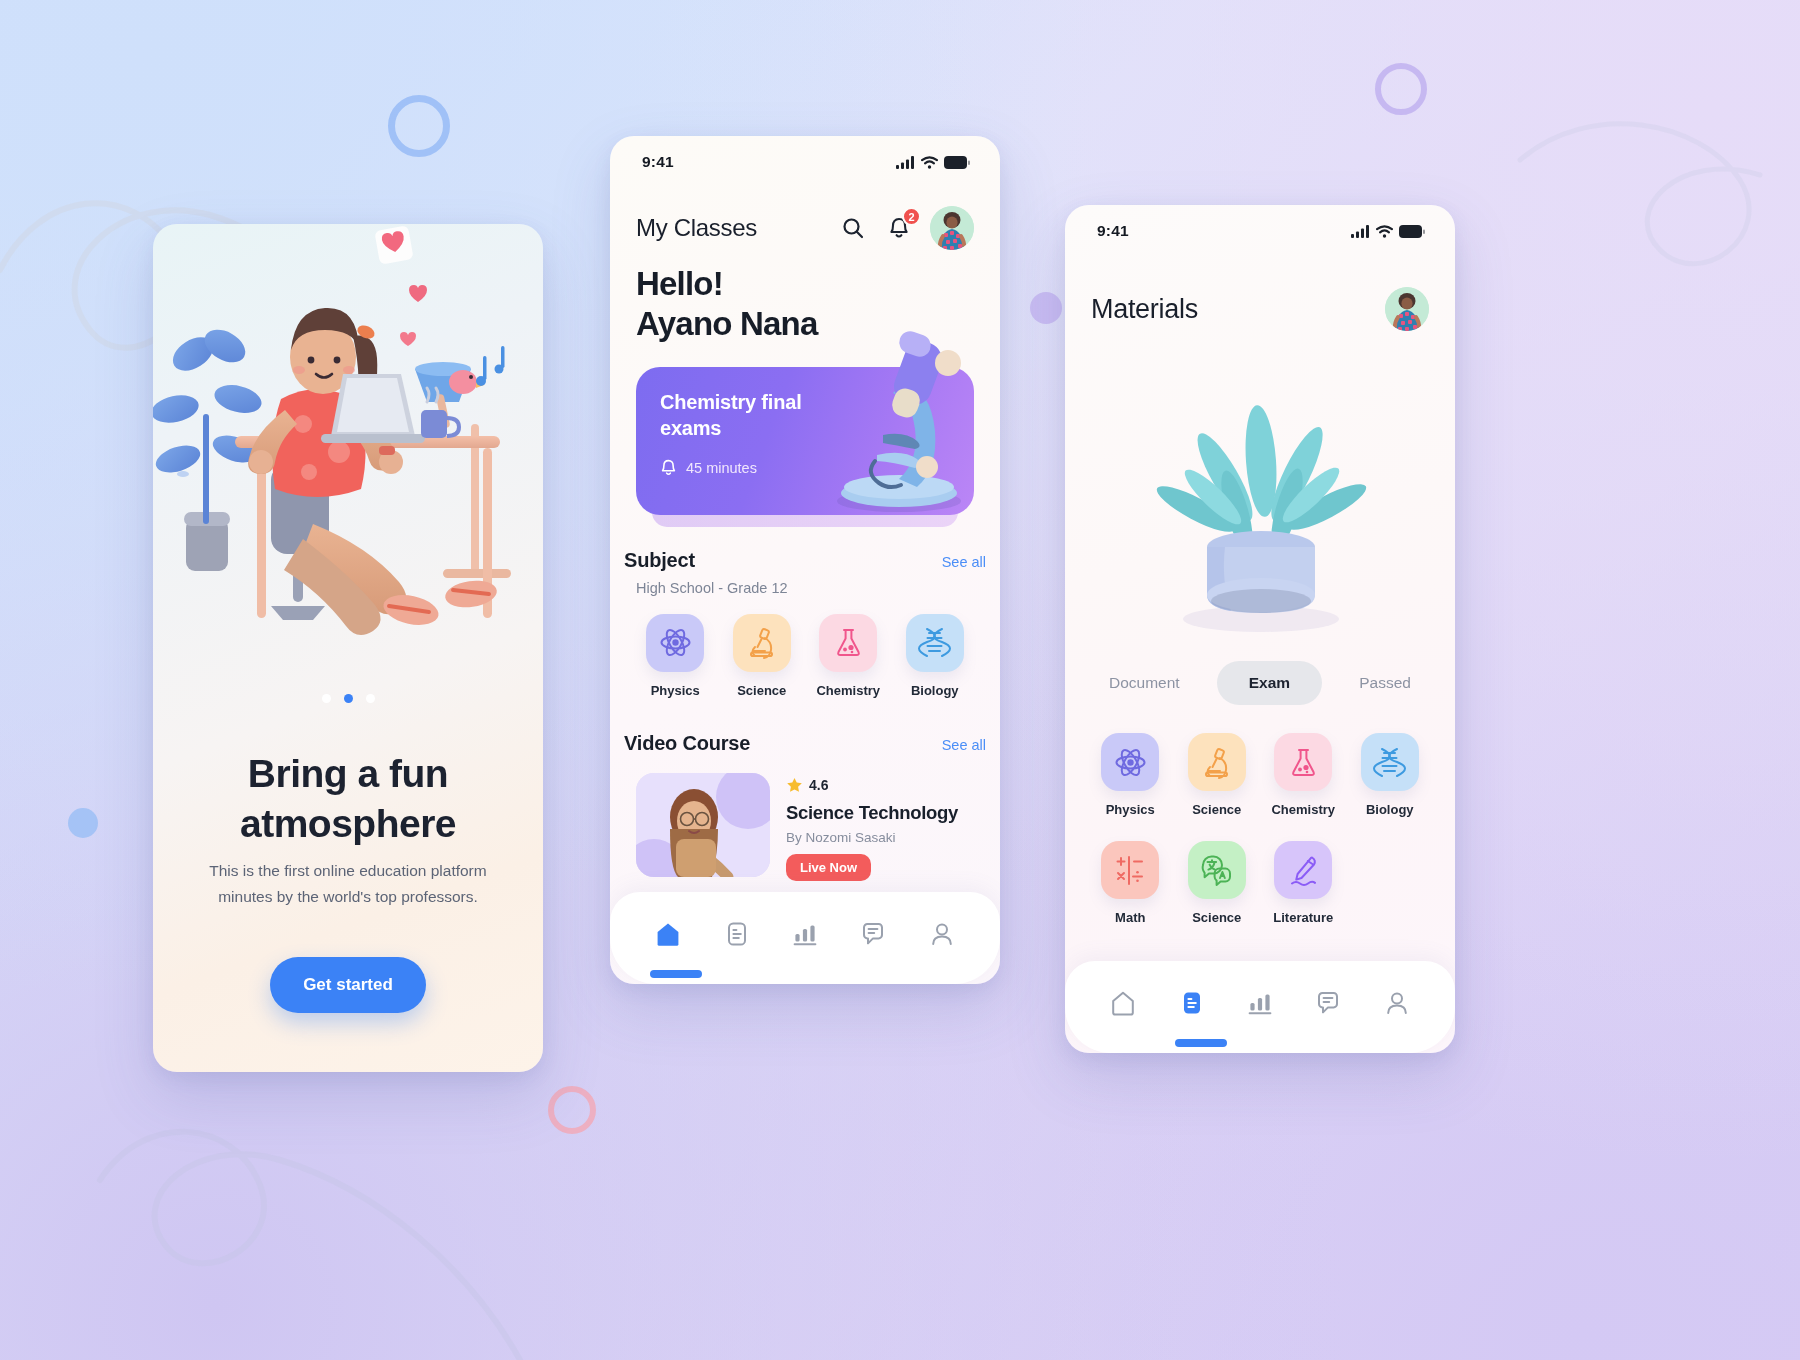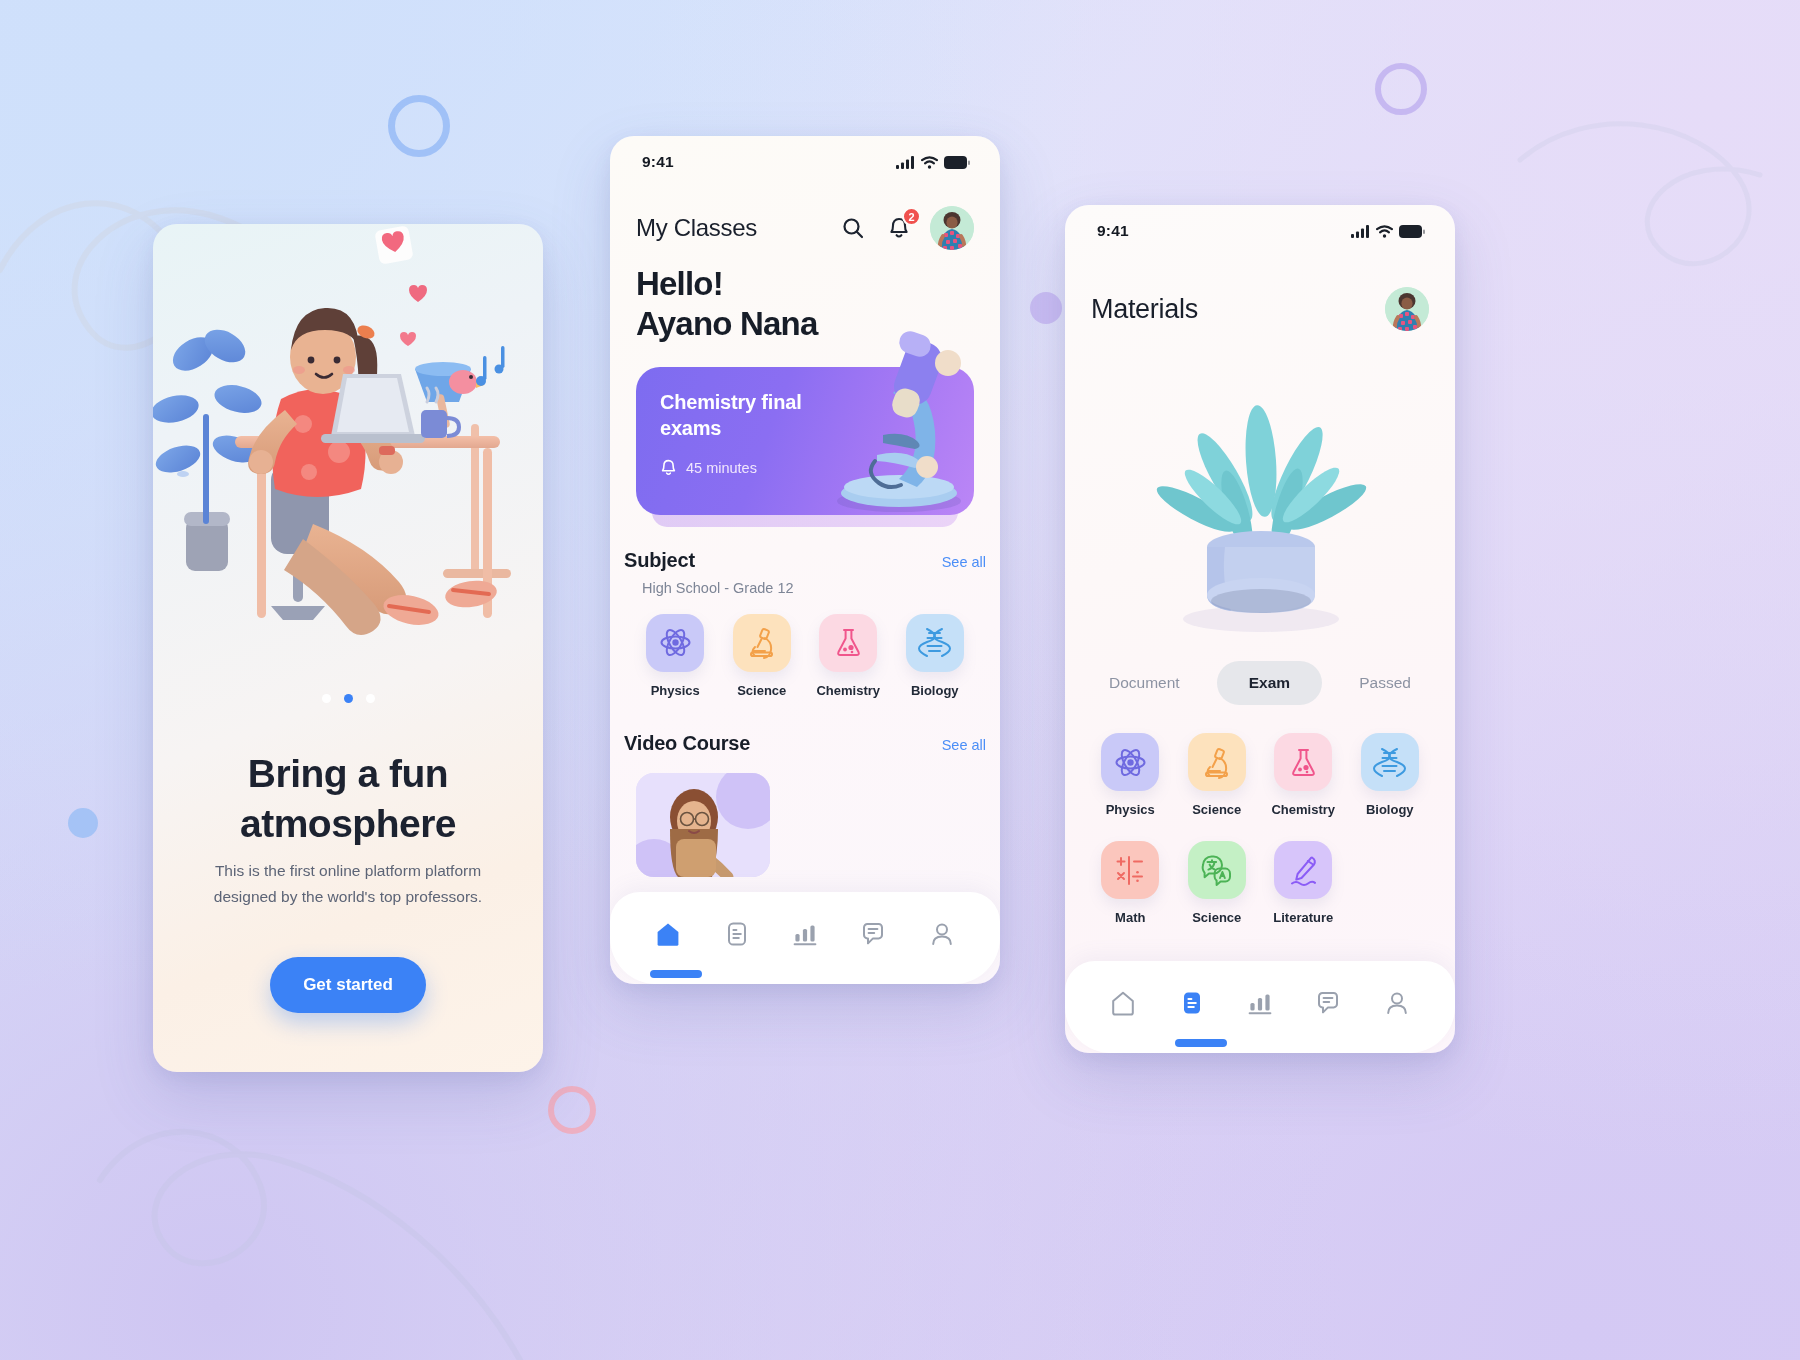--- a/index.html
+++ b/index.html
@@ -118,21 +118,21 @@
   .promo-meta { display: flex; align-items: center; gap: 9px; margin-top: 18px; font-size: 14.5px; color: #f1e7fd; }
   .microscope { position: absolute; right: -8px; top: -44px; width: 175px; height: 200px; }
 
   
   .sec-head {
     display: flex; align-items: baseline; justify-content: space-between;
     padding: 0 14px; margin-top: 34px;
   }
   .sec-title { font-size: 20px; font-weight: 700; color: #181e29; letter-spacing: -.2px;}
   .see-all { font-size: 14.5px; color: #4b8ef7; cursor: pointer; font-weight: 500; }
-  .sec-sub { padding: 0 26px; margin-top: 8px; font-size: 14.5px; color: #7d8596; margin-left: 6px; }
+  .sec-sub { padding: 0 26px; margin-top: 8px; font-size: 14.5px; color: #7d8596; }
 
   
   .subj-row { display: flex; padding: 0 22px; margin-top: 18px; gap: 0; }
   .subj { flex: 1; display: flex; flex-direction: column; align-items: center; cursor: pointer; }
   .subj-tile {
     width: 58px; height: 58px; border-radius: 18px;
     display: flex; align-items: center; justify-content: center;
     box-shadow: 0 7px 14px rgba(120,130,180,.13);
   }
   .subj-label { margin-top: 11px; font-size: 13px; font-weight: 700; color: #222a38; }
@@ -305,21 +305,21 @@
     </svg>
   </div>
 
   <div class="dots">
     <span class="dot"></span>
     <span class="dot active"></span>
     <span class="dot"></span>
   </div>
 
   <div class="p1-title">Bring a fun atmosphere</div>
-  <div class="p1-sub">This is the first online platform platform designed by the world's top professors.</div>
+  <div class="p1-sub">This is the first online education platform minutes by the world's top professors.</div>
   <button class="p1-cta">Get started</button>
 </div>
 
 <div class="phone" id="phone2">
 
   <div class="statusbar">
     <span class="st-time">9:41</span>
     <span class="st-icons">
       <svg width="19" height="13" viewBox="0 0 19 13">
         <rect x="0" y="9" width="3" height="4" rx="1" fill="#1b2029"></rect>
@@ -489,20 +489,31 @@
           <ellipse cx="58" cy="44" rx="24" ry="28" fill="#8a4f33"></ellipse>
           <ellipse cx="58" cy="48" rx="17" ry="20" fill="#e5b48e"></ellipse>
           <path d="M34 56 q0 40 8 48 L76 104 q6 -24 6 -48 z" fill="#9e6b45"></path>
           <circle cx="51" cy="46" r="6.5" stroke="#6a5340" stroke-width="1.6" fill="none"></circle>
           <circle cx="66" cy="46" r="6.5" stroke="#6a5340" stroke-width="1.6" fill="none"></circle>
           <path d="M57.5 46 h2" stroke="#6a5340" stroke-width="1.6"></path>
           <path d="M53 58 q5 4 10 0" stroke="#8a4a47" stroke-width="2" fill="none" stroke-linecap="round"></path>
           <path d="M50 72 q22 10 42 32" stroke="#c79a6e" stroke-width="11" fill="none" stroke-linecap="round"></path>
           <rect x="40" y="66" width="40" height="38" rx="8" fill="#cf9f70"></rect>
         </svg>
+      </div>
+      <div class="course-info">
+        <div class="rating">
+          <svg width="17" height="17" viewBox="0 0 17 17">
+            <path d="M8.5 1 l2.2 4.6 L15.8 6.3 l-3.7 3.5 l0.9 5 l-4.5 -2.4 l-4.5 2.4 l0.9 -5 L1.2 6.3 l5.1 -0.7 z" fill="#f7bc2e"></path>
+          </svg>
+          <span>4.6</span>
+        </div>
+        <div class="course-name">Science Technology</div>
+        <div class="course-by">By Nozomi Sasaki</div>
+        <div class="live">Live Now</div>
       </div>
     </div>
   </div>
 
   <div class="bottomnav">
     <div class="navitem">
       <svg width="26" height="26" viewBox="0 0 26 26">
         <path d="M13 2.4 L23.4 11 v12.2 a1.6 1.6 0 0 1 -1.6 1.6 H4.2 a1.6 1.6 0 0 1 -1.6 -1.6 V11 Z" fill="#3b82f6"></path>
       </svg>
     </div>

